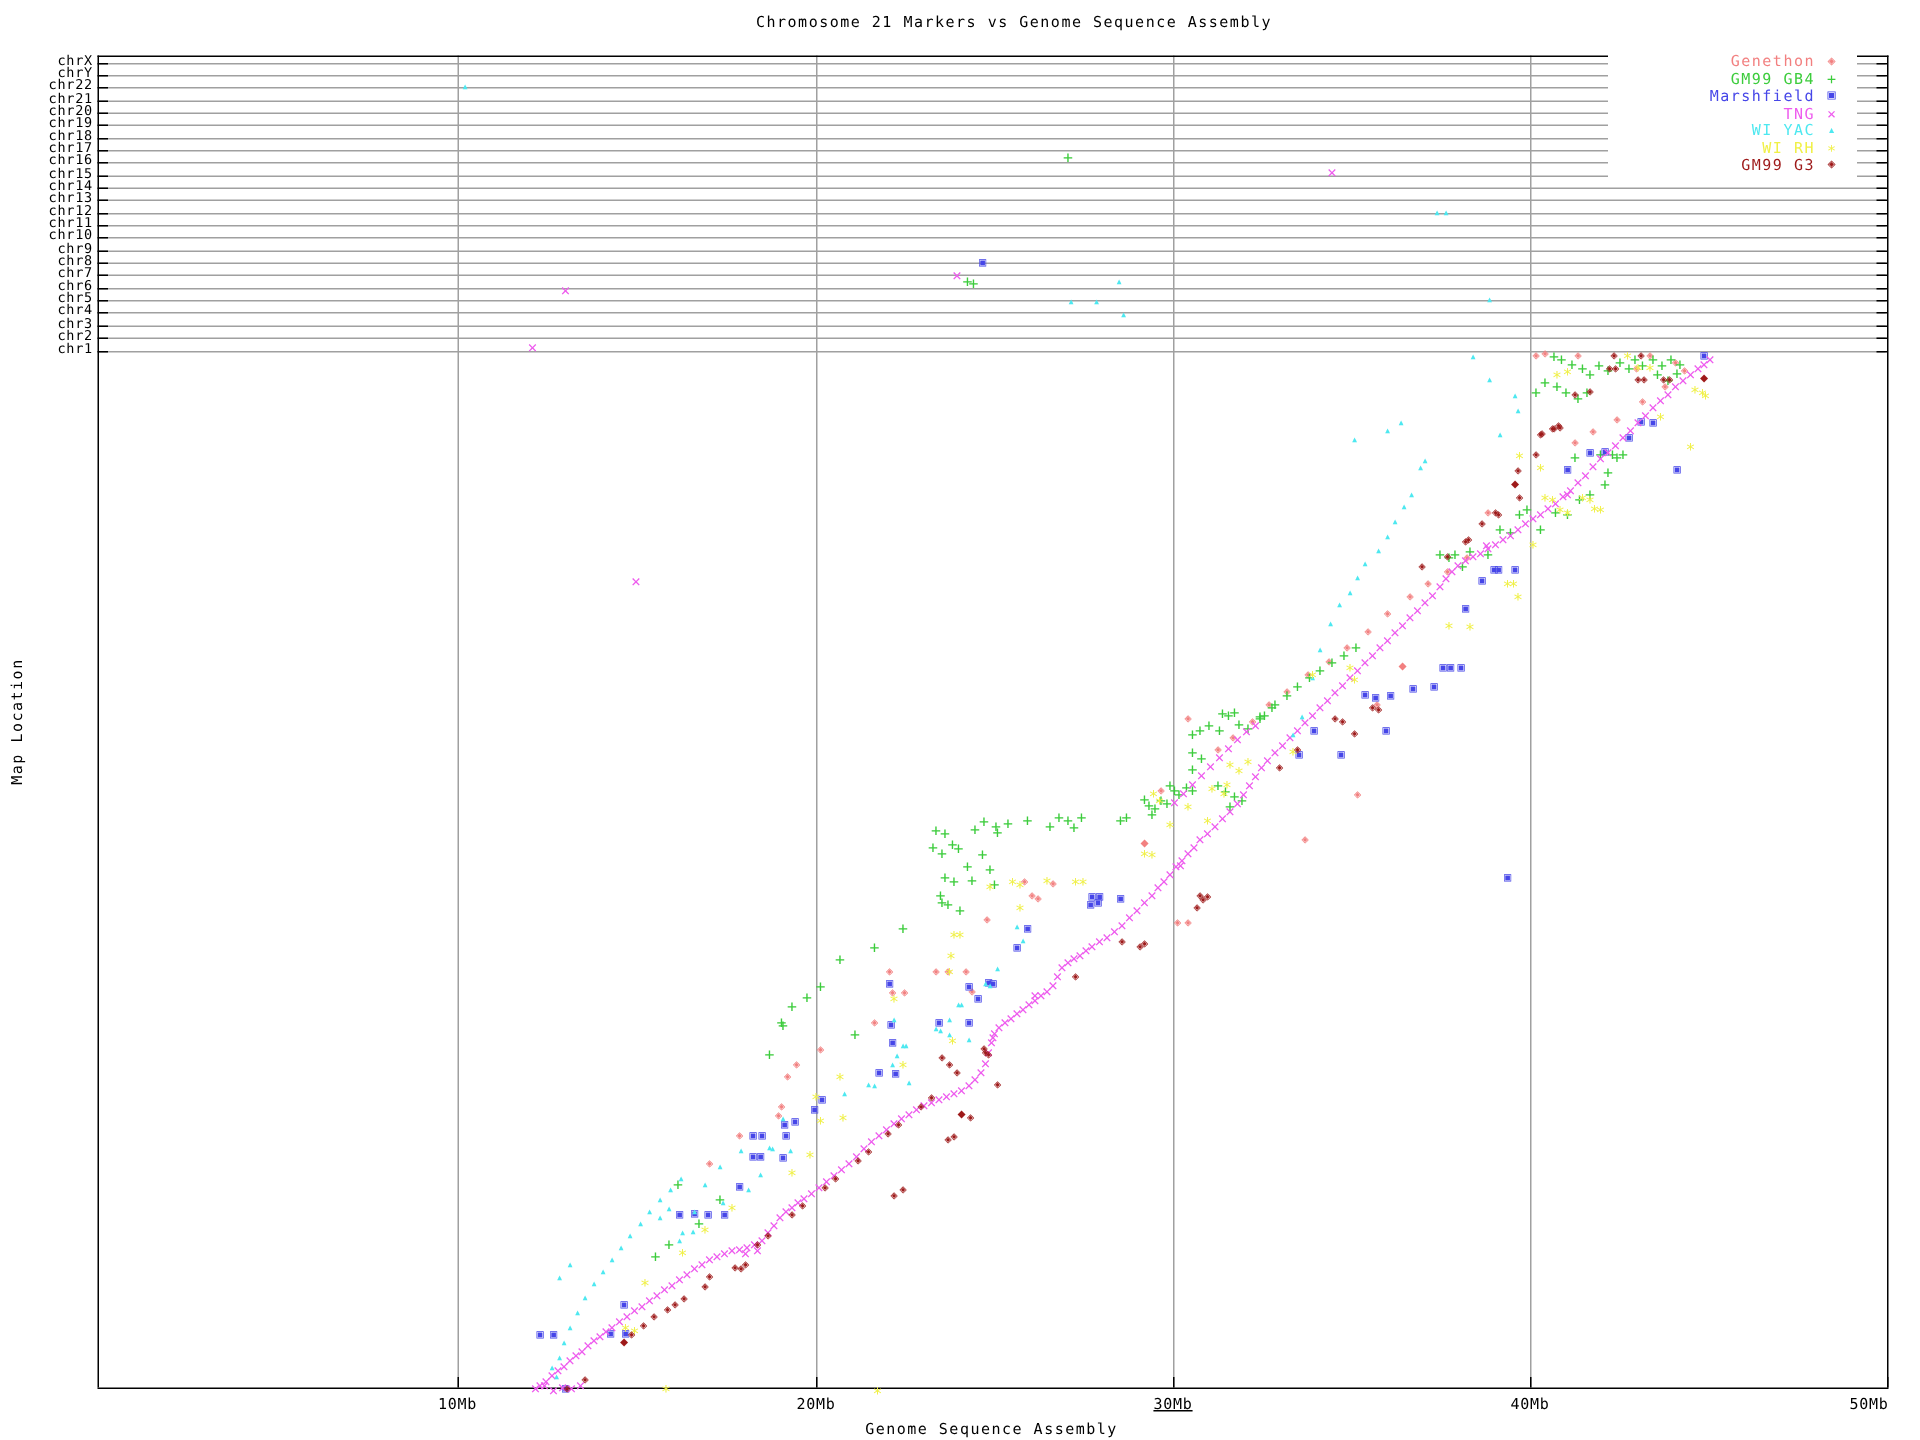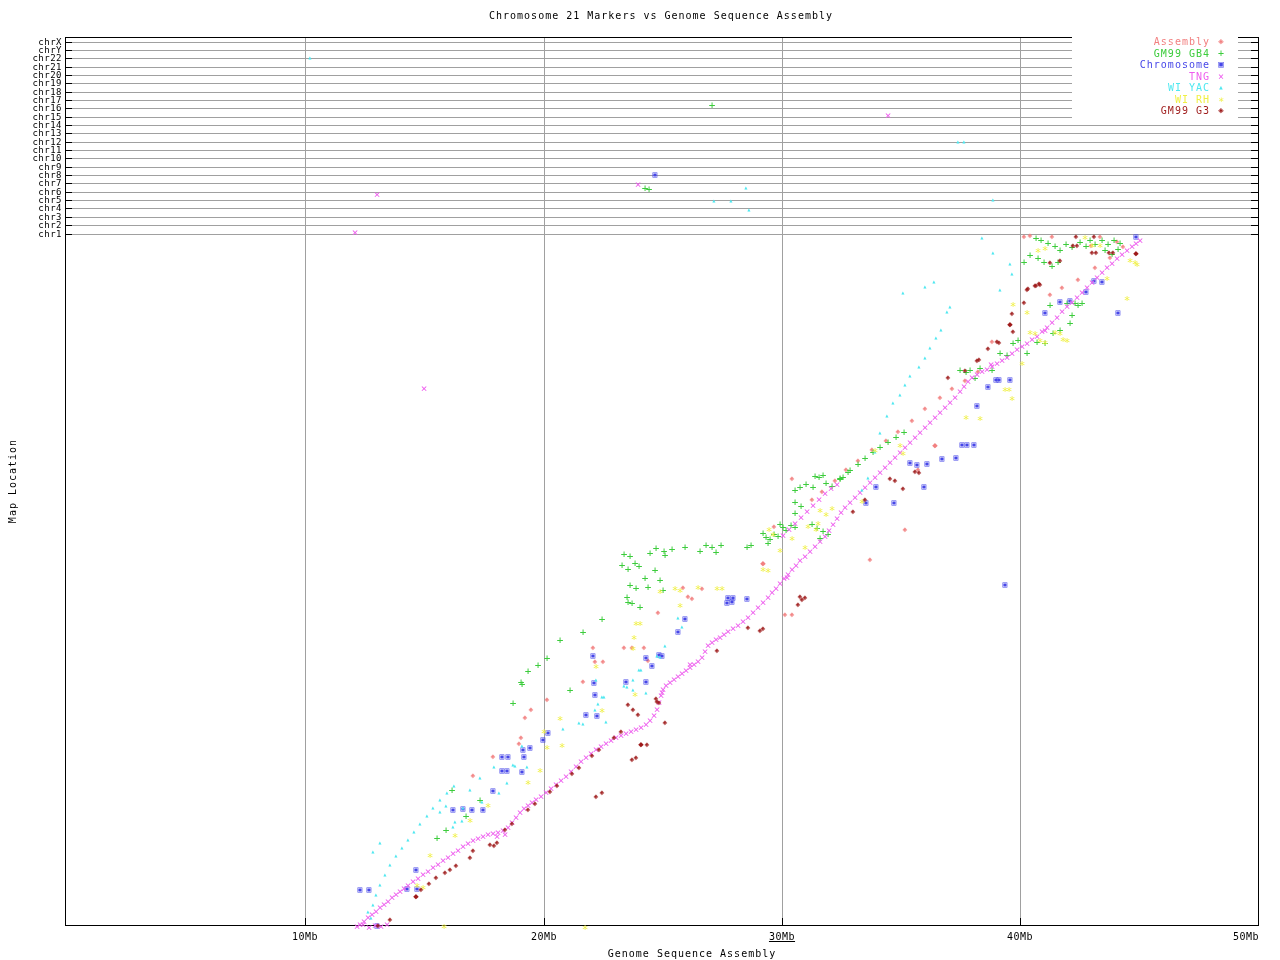--- a/index.html
+++ b/index.html
@@ -2,38 +2,38 @@
 <html><head>
 <meta charset="utf-8">
 <style>
   html,body{margin:0;padding:0;background:#ffffff;}
   #screen{position:relative;width:1280px;height:960px;background:#ffffff;overflow:hidden;
           font-family:"DejaVu Sans Mono","Liberation Mono",monospace;color:#000;}
   .abs{position:absolute;}
   .title{font-size:10px;letter-spacing:1px;white-space:nowrap;transform:translateX(-50%);}
   .axis-label{font-size:10px;letter-spacing:1px;white-space:nowrap;}
   .ylab{transform:translate(-50%,-50%) rotate(-90deg);transform-origin:center;}
-  .xlab{transform:translateX(-50%);margin-left:31px;}
+  .xlab{transform:translateX(-50%);}
   .chr-label{font-size:9px;line-height:9px;white-space:nowrap;transform:translate(-100%,-50%);letter-spacing:0.5px;}
   .tick-label{font-size:10px;white-space:nowrap;transform:translateX(-50%);letter-spacing:0.5px;}
   .hline{height:1px;background:#a0a0a0;}
   .vline{width:1px;background:#a0a0a0;}
   .border{background:#000;}
   .tick{background:#000;}
   .marker{position:absolute;transform:translate(-50%,-50%);line-height:1;white-space:pre;}
   #legend{position:absolute;background:#ffffff;z-index:5;}
   .legend-row{position:absolute;display:flex;align-items:center;justify-content:flex-end;width:160px;height:11px;}
   .legend-row .lname{font-size:10px;letter-spacing:1px;text-align:right;}
   .legend-row .lmark{display:inline-block;width:22px;text-align:center;font-size:9px;line-height:9px;}
 </style>
 </head>
 <body>
 
 <div id="screen">
-  <div class="abs title" style="left:661px;top:10px;">Chromosome 21 Markers vs Genome Sequence Assembly</div>
+  <div class="abs title" style="left:676px;top:10px;">Chromosome 21 Markers vs Genome Sequence Assembly</div>
   <div class="abs axis-label ylab" style="left:12px;top:481px;">Map Location</div>
   <div class="abs axis-label xlab" style="left:661px;top:948px;">Genome Sequence Assembly</div>
   <div id="plot" class="abs" style="left:0;top:0;width:1280px;height:960px;">
       <div class="abs vline" style="left: 305px; top: 37px; height: 888px;"></div>
       <div class="abs tick" style="left: 305px; top: 918px; width: 1px; height: 7px;"></div>
       <div class="abs tick-label" style="left: 305px; top: 931px;">10Mb</div>
       <div class="abs vline" style="left: 544px; top: 37px; height: 888px;"></div>
       <div class="abs tick" style="left: 544px; top: 918px; width: 1px; height: 7px;"></div>
       <div class="abs tick-label" style="left: 544px; top: 931px;">20Mb</div>
       <div class="abs vline" style="left: 782px; top: 37px; height: 888px;"></div>
@@ -836,29 +836,29 @@
       <span class="marker" style="left: 1096px; top: 253px; color: rgb(158, 26, 26); font-size: 8px;">◈</span>
       <span class="marker" style="left: 1109px; top: 253px; color: rgb(158, 26, 26); font-size: 8px;">◈</span>
       <span class="marker" style="left: 1113px; top: 253px; color: rgb(158, 26, 26); font-size: 8px;">◈</span>
       <span class="marker" style="left: 416px; top: 896px; color: rgb(158, 26, 26); font-size: 9px;">◆</span>
       <span class="marker" style="left: 641px; top: 744px; color: rgb(158, 26, 26); font-size: 9px;">◆</span>
       <span class="marker" style="left: 1010px; top: 324px; color: rgb(158, 26, 26); font-size: 9px;">◆</span>
       <span class="marker" style="left: 1136px; top: 253px; color: rgb(158, 26, 26); font-size: 9px;">◆</span>
     </div>
   <div id="legend" style="left:1072px;top:36px;width:166px;height:82px;">
       <div class="legend-row" style="top: 0px; left: 0px;">
-        <span class="lname" style="color: rgb(242, 128, 128);">Assembly</span>
+        <span class="lname" style="color: rgb(242, 128, 128);">Genethon</span>
         <span class="lmark" style="color: rgb(242, 128, 128); font-size: 9px;">◈</span>
       </div>
       <div class="legend-row" style="top: 11.5px; left: 0px;">
         <span class="lname" style="color: rgb(60, 204, 60);">GM99 GB4</span>
         <span class="lmark" style="color: rgb(60, 204, 60); font-size: 10px;">+</span>
       </div>
       <div class="legend-row" style="top: 23px; left: 0px;">
-        <span class="lname" style="color: rgb(70, 70, 232);">Chromosome</span>
+        <span class="lname" style="color: rgb(70, 70, 232);">Marshfield</span>
         <span class="lmark" style="color: rgb(70, 70, 232); font-size: 9px;">▣</span>
       </div>
       <div class="legend-row" style="top: 34.5px; left: 0px;">
         <span class="lname" style="color: rgb(238, 92, 238);">TNG</span>
         <span class="lmark" style="color: rgb(238, 92, 238); font-size: 10px;">×</span>
       </div>
       <div class="legend-row" style="top: 46px; left: 0px;">
         <span class="lname" style="color: rgb(77, 232, 240);">WI YAC</span>
         <span class="lmark" style="color: rgb(77, 232, 240); font-size: 9px;">▴</span>
       </div>

